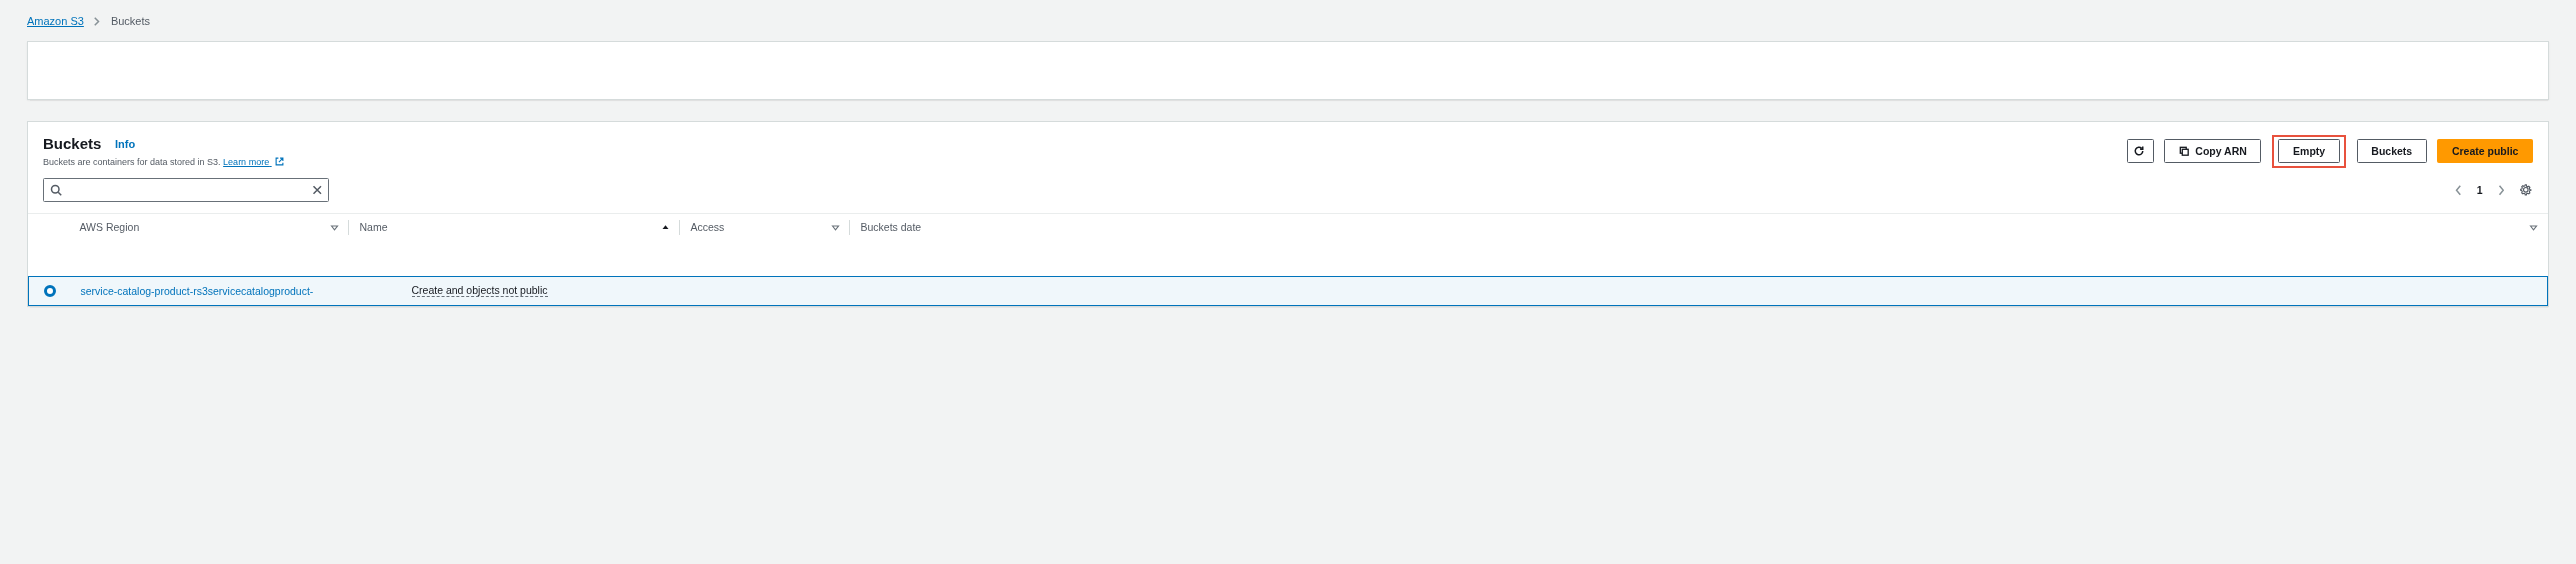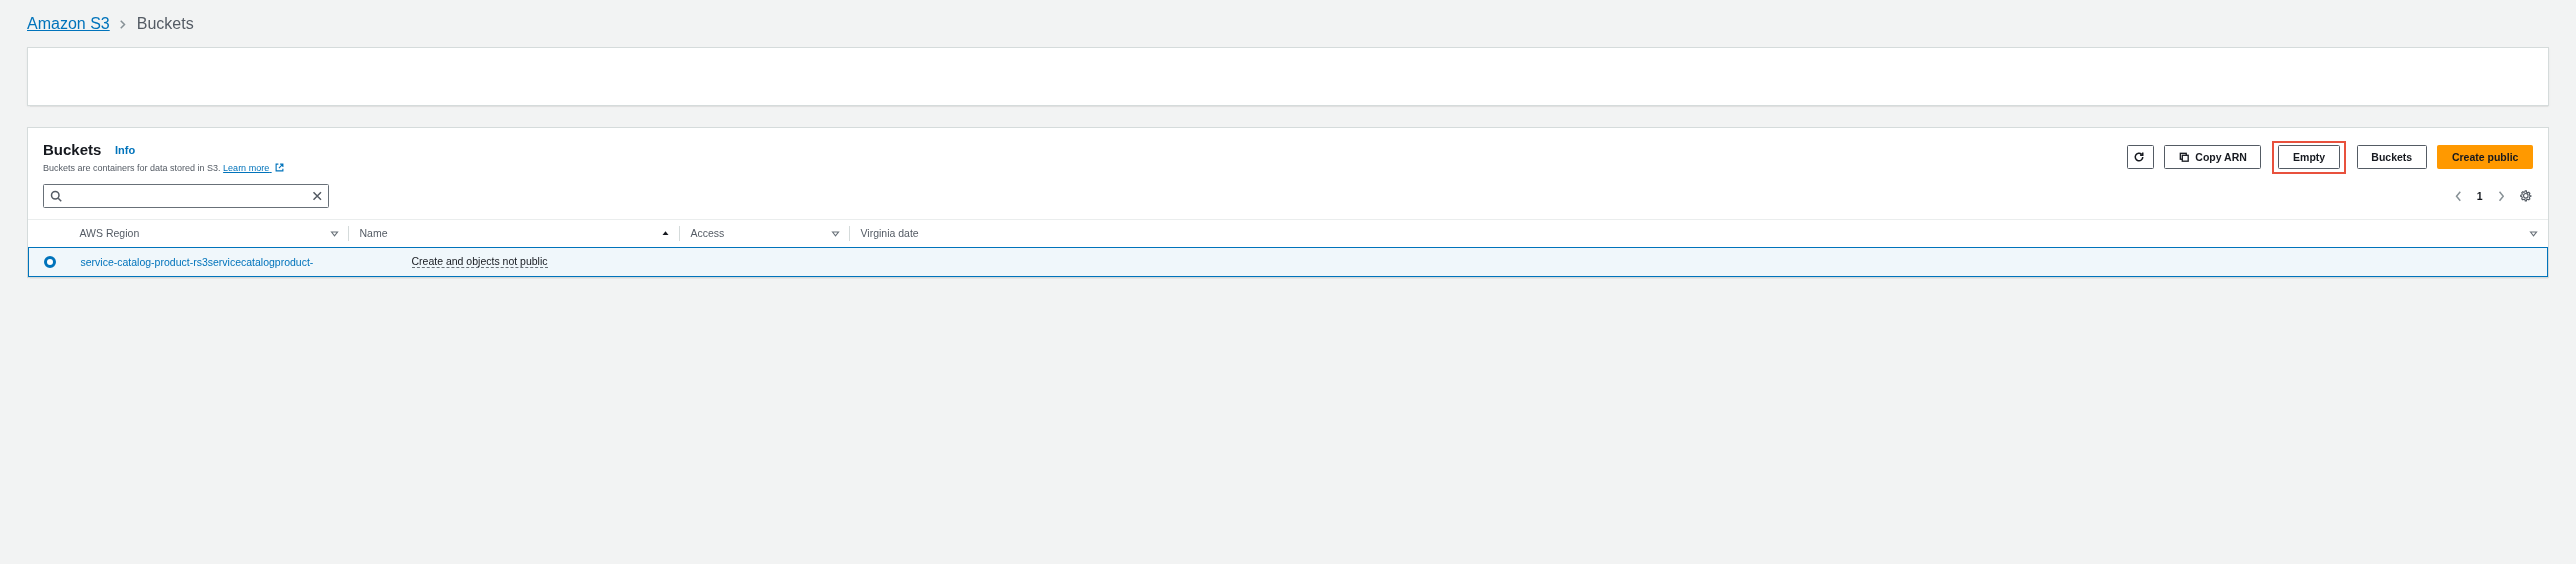--- a/index.html
+++ b/index.html
@@ -6,21 +6,21 @@
   body {
     font-family: "Amazon Ember", "Helvetica Neue", Arial, sans-serif;
     background: #f2f3f3;
     color: #16191f;
     font-size: 10.5px;
     width: 2576px;
   }
   .page { padding: 15px 27px 30px 27px; }
 
   
-  .breadcrumbs { display:flex; align-items:center; gap:10.5px; font-size:16px; margin-bottom:13.6px; }
+  .breadcrumbs { display:flex; align-items:center; gap:10.5px; font-size:11px; margin-bottom:13.6px; }
   .breadcrumbs a { color:#0073bb; text-decoration:underline; cursor:pointer; }
   .breadcrumbs .crumb-current { color:#545b64; }
   .breadcrumbs .sep { color:#879196; }
 
   
   .banner-card {
     background:#ffffff;
     border:0.8px solid #d5dbdb;
     box-shadow: 0 0.8px 0.8px rgba(0,0,0,.05), 0 0.8px 2.3px rgba(0,0,0,.05);
     height:59px;
@@ -115,21 +115,21 @@
   .th .colsep { position:absolute; right:0; top:6px; bottom:6px; width:0.8px; background:#d5dbdb; }
   .sort-ind { margin-left:auto; color:#16191f; display:inline-flex; }
   .filter-ind { margin-left:auto; display:inline-flex; color:#687078; }
 
   .col-select { flex:0 0 41px; justify-content:center; }
   .col-name   { flex:0 0 331px; }
   .col-region { flex:0 0 280px; }
   .col-access { flex:0 0 170px;text-align:center; }
   .col-date   { flex:1 1 auto; }
 
-  .trow { border-top:0.8px solid #eaeded; }
+  .trow { border-top:0.8px solid #eaeded;margin-top:35px; }
   .trow.selected { background:#f0f7fb; border:0.8px solid #0073bb; }
   .td.name a { color:#0073bb; cursor:pointer; }
   .td.access span { border-bottom:0.8px dashed #687078; }
 
   .radio-outer {
     width:12px; height:12px; border-radius:50%;
     border:3.8px solid #0073bb; background:#ffffff;
     display:inline-block;
   }
 
@@ -256,21 +256,21 @@
         <div class="th col-access sortable">
           <span>Access</span>
           <span class="filter-ind">
             <svg width="9" height="9" viewBox="0 0 12 12">
                 <path d="M2 4 L6 9 L10 4 Z" fill="none" stroke="#687078" stroke-width="1.5"></path>
               </svg>
           </span>
           <span class="colsep"></span>
         </div>
         <div class="th col-date sortable">
-          <span>Virginia date</span>
+          <span>Buckets date</span>
           <span class="filter-ind">
             <svg width="9" height="9" viewBox="0 0 12 12">
                 <path d="M2 4 L6 9 L10 4 Z" fill="none" stroke="#687078" stroke-width="1.5"></path>
               </svg>
           </span>
         </div>
       </div>
 
       <div class="trow selected">
         <div class="td col-select">

